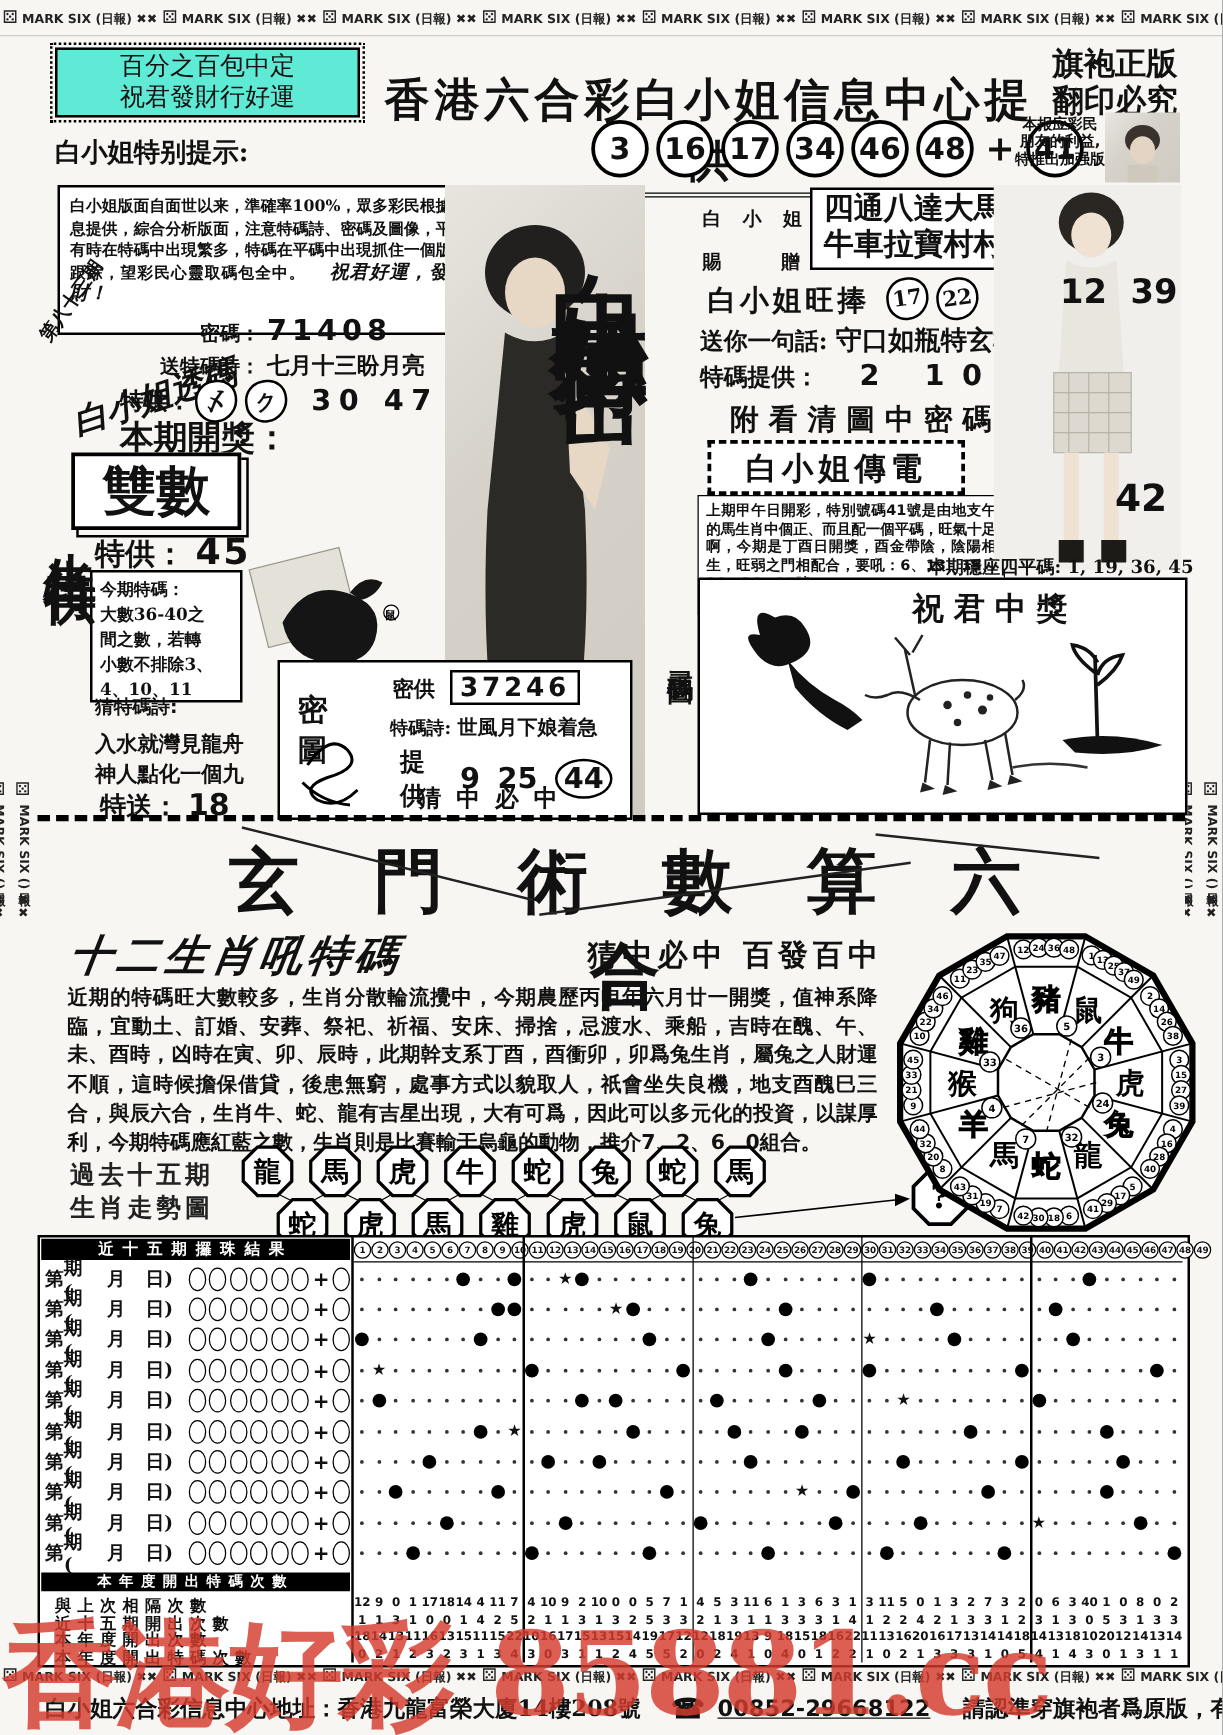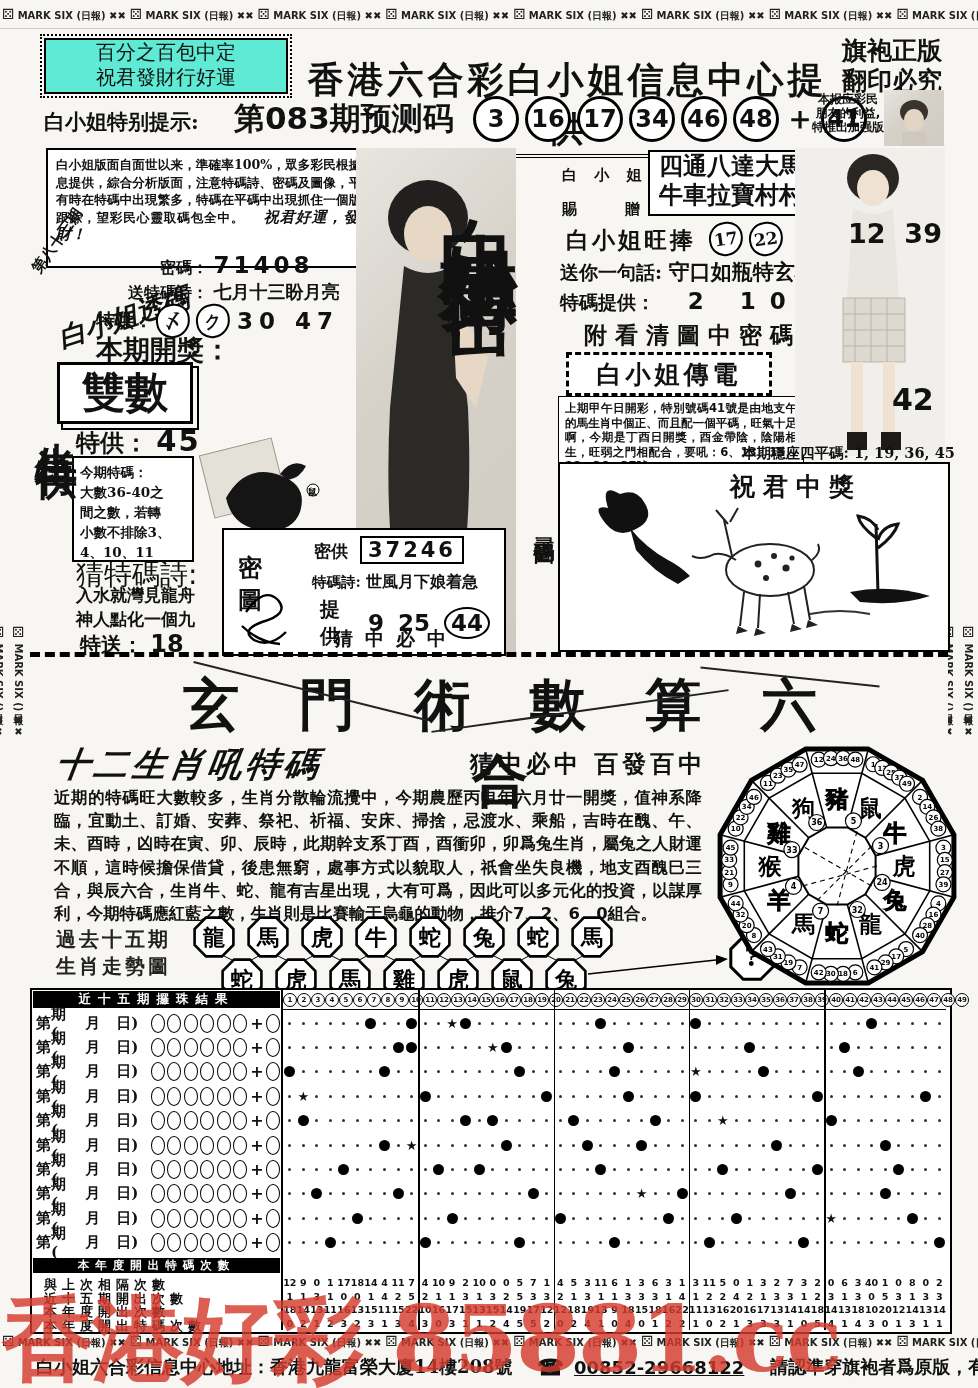--- a/index.html
+++ b/index.html
@@ -94,21 +94,20 @@
     <div>百分之百包中定</div>
     <div>祝君發財行好運</div>
   </div>
   <div class="abs masttitle" style="left:295px;top:56px;width:545px;text-align:center;font-size:36px;">香港六合彩白小姐信息中心提供</div>
   <div class="abs" style="left:838px;top:36px;width:108px;font-size:25px;font-weight:900;line-height:30px;text-align:center;font-family:'DejaVu Serif',serif;">
     <div>旗袍正版</div>
     <div>翻印必究</div>
   </div>
 
   <div class="abs" style="left:44px;top:108px;font-size:21px;font-weight:bold;font-family:'DejaVu Serif',serif;">白小姐特别提示:</div>
-  <div class="abs" style="left:234px;top:98px;font-size:31px;font-weight:900;">第083期预测码</div>
   <div class="abs" id="pred-circles" style="left:470px;top:96px;display:flex;align-items:center;">
       <span class="pnum">3</span>
       <span class="pnum">16</span>
       <span class="pnum">17</span>
       <span class="pnum">34</span>
       <span class="pnum">46</span>
       <span class="pnum">48</span>
       <span class="plus">＋</span>
       <span class="pnum">41</span>
     </div>
@@ -137,41 +136,41 @@
     <span style="font-size:23px;letter-spacing:4px;">71408</span>
   </div>
   <div class="abs" style="left:128px;top:280px;font-size:16px;font-weight:bold;font-family:'DejaVu Serif',serif;">
     <span>送特碼詩：</span>
     <span style="font-size:18px;">七月十三盼月亮</span>
   </div>
   <div class="abs" style="left:96px;top:304px;font-size:19px;font-weight:bold;display:flex;align-items:center;">
     <span>特供：</span>
     <span class="scribcirc">〆</span>
     <span class="scribcirc">ク</span>
-    <span style="font-size:23px;margin-left:4px;letter-spacing:6px;">30 47</span>
+    <span style="font-size:23px;margin-left:16px;letter-spacing:6px;">30 47</span>
   </div>
 
   <div class="abs" style="left:96px;top:332px;font-size:27px;font-weight:900;">本期開獎：</div>
   <div class="abs shadowbox" style="left:57px;top:362px;width:130px;height:56px;">
     <span class="bigword" style="font-size:43px;">雙數</span>
   </div>
   <div class="abs" style="left:76px;top:424px;font-size:24px;font-weight:900;">
     <span>特供：</span>
     <span style="font-size:29px;letter-spacing:2px;">45</span>
   </div>
   <div class="abs box" style="left:72px;top:456px;width:106px;height:94px;padding:4px 6px;font-size:13.5px;line-height:20px;font-weight:bold;font-family:'DejaVu Serif',serif;">
     <div>今期特碼：</div>
     <div>大數36-40之</div>
     <div>間之數，若轉</div>
     <div>小數不排除3、</div>
     <div>4、10、11</div>
   </div>
 
   <div class="abs vtext" style="left:28px;top:408px;font-size:42px;font-weight:900;font-family:'DejaVu Serif',serif;letter-spacing:6px;">生肖特供</div>
-  <div class="abs" style="left:76px;top:556px;font-size:28px;font-weight:400;">猜特碼詩:</div>
+  <div class="abs" style="left:76px;top:556px;font-size:15px;font-weight:700;">猜特碼詩:</div>
   <div class="abs serif b" style="left:76px;top:584px;font-size:17px;">入水就灣見龍舟</div>
   <div class="abs serif b" style="left:76px;top:608px;font-size:17px;">神人點化一個九</div>
   <div class="abs" style="left:80px;top:630px;font-size:21px;font-weight:900;">
     <span>特送：</span>
     <span style="font-size:24px;">18</span>
   </div>
 
   <div class="abs" style="left:196px;top:428px;width:150px;height:120px;">
     <svg width="150" height="120">
       <rect x="10" y="18" width="74px" height="64" fill="#e4e1d9" transform="rotate(-14 47 50)" stroke="#9a968c"></rect>

